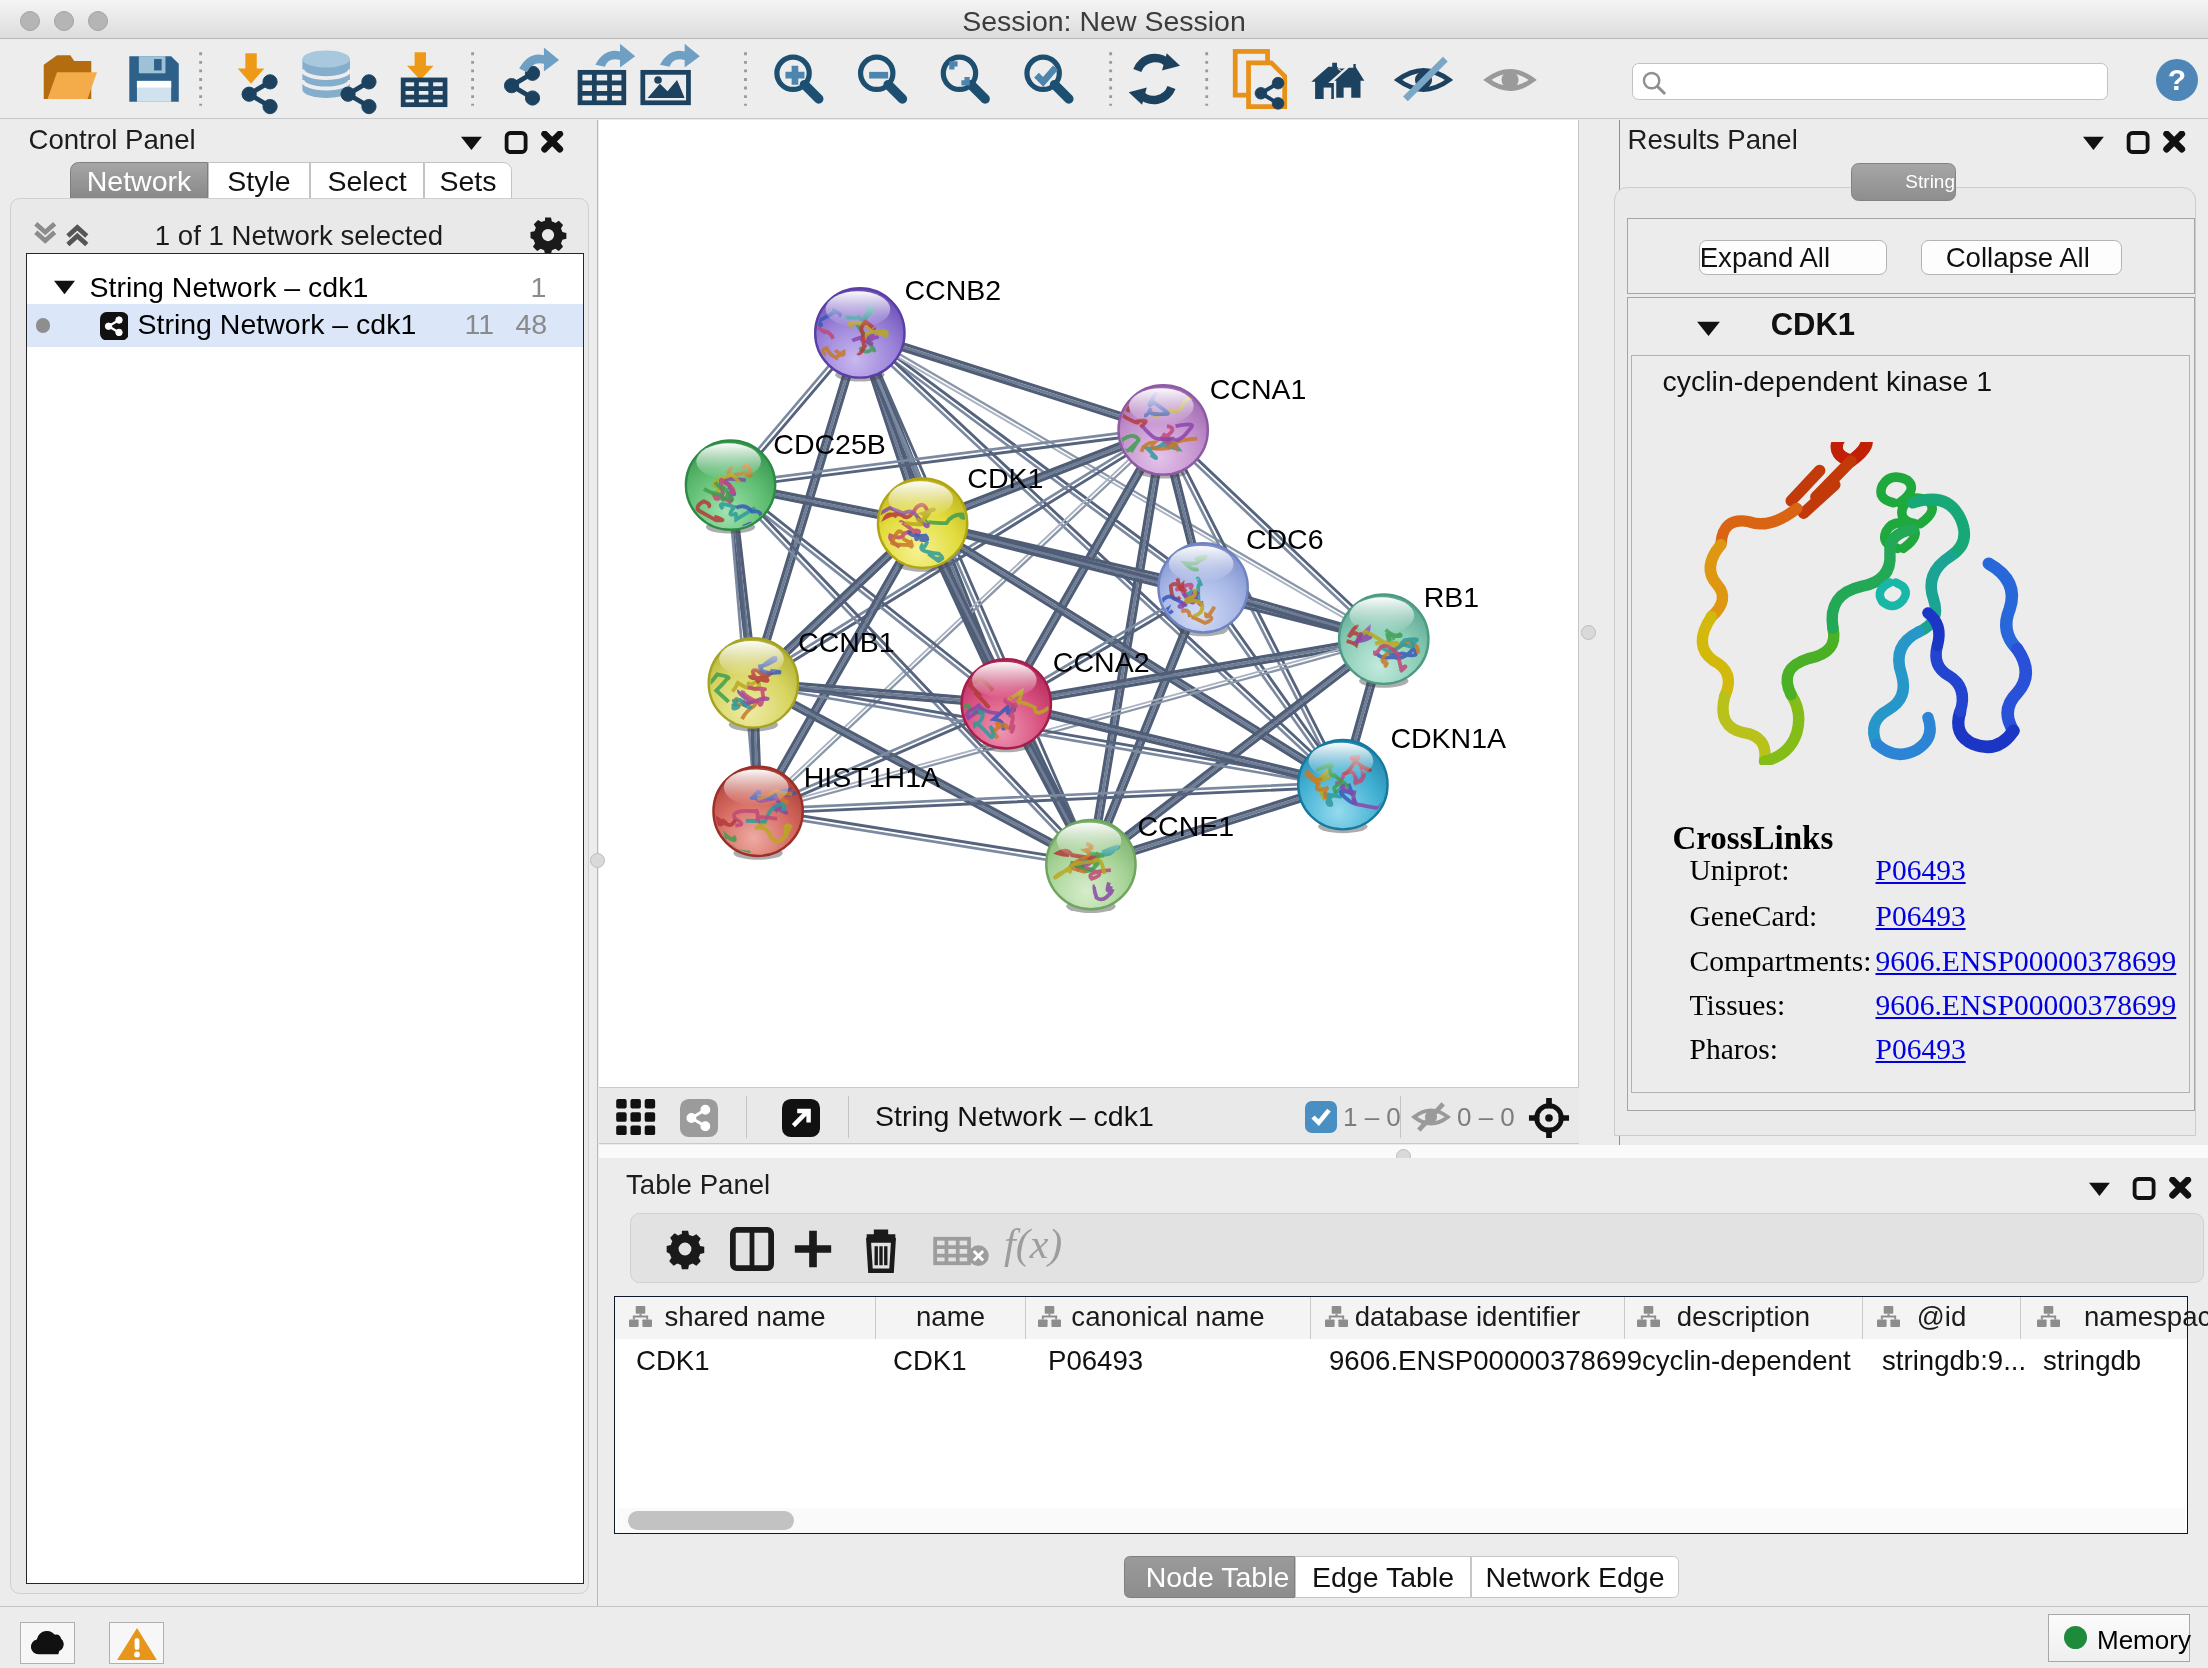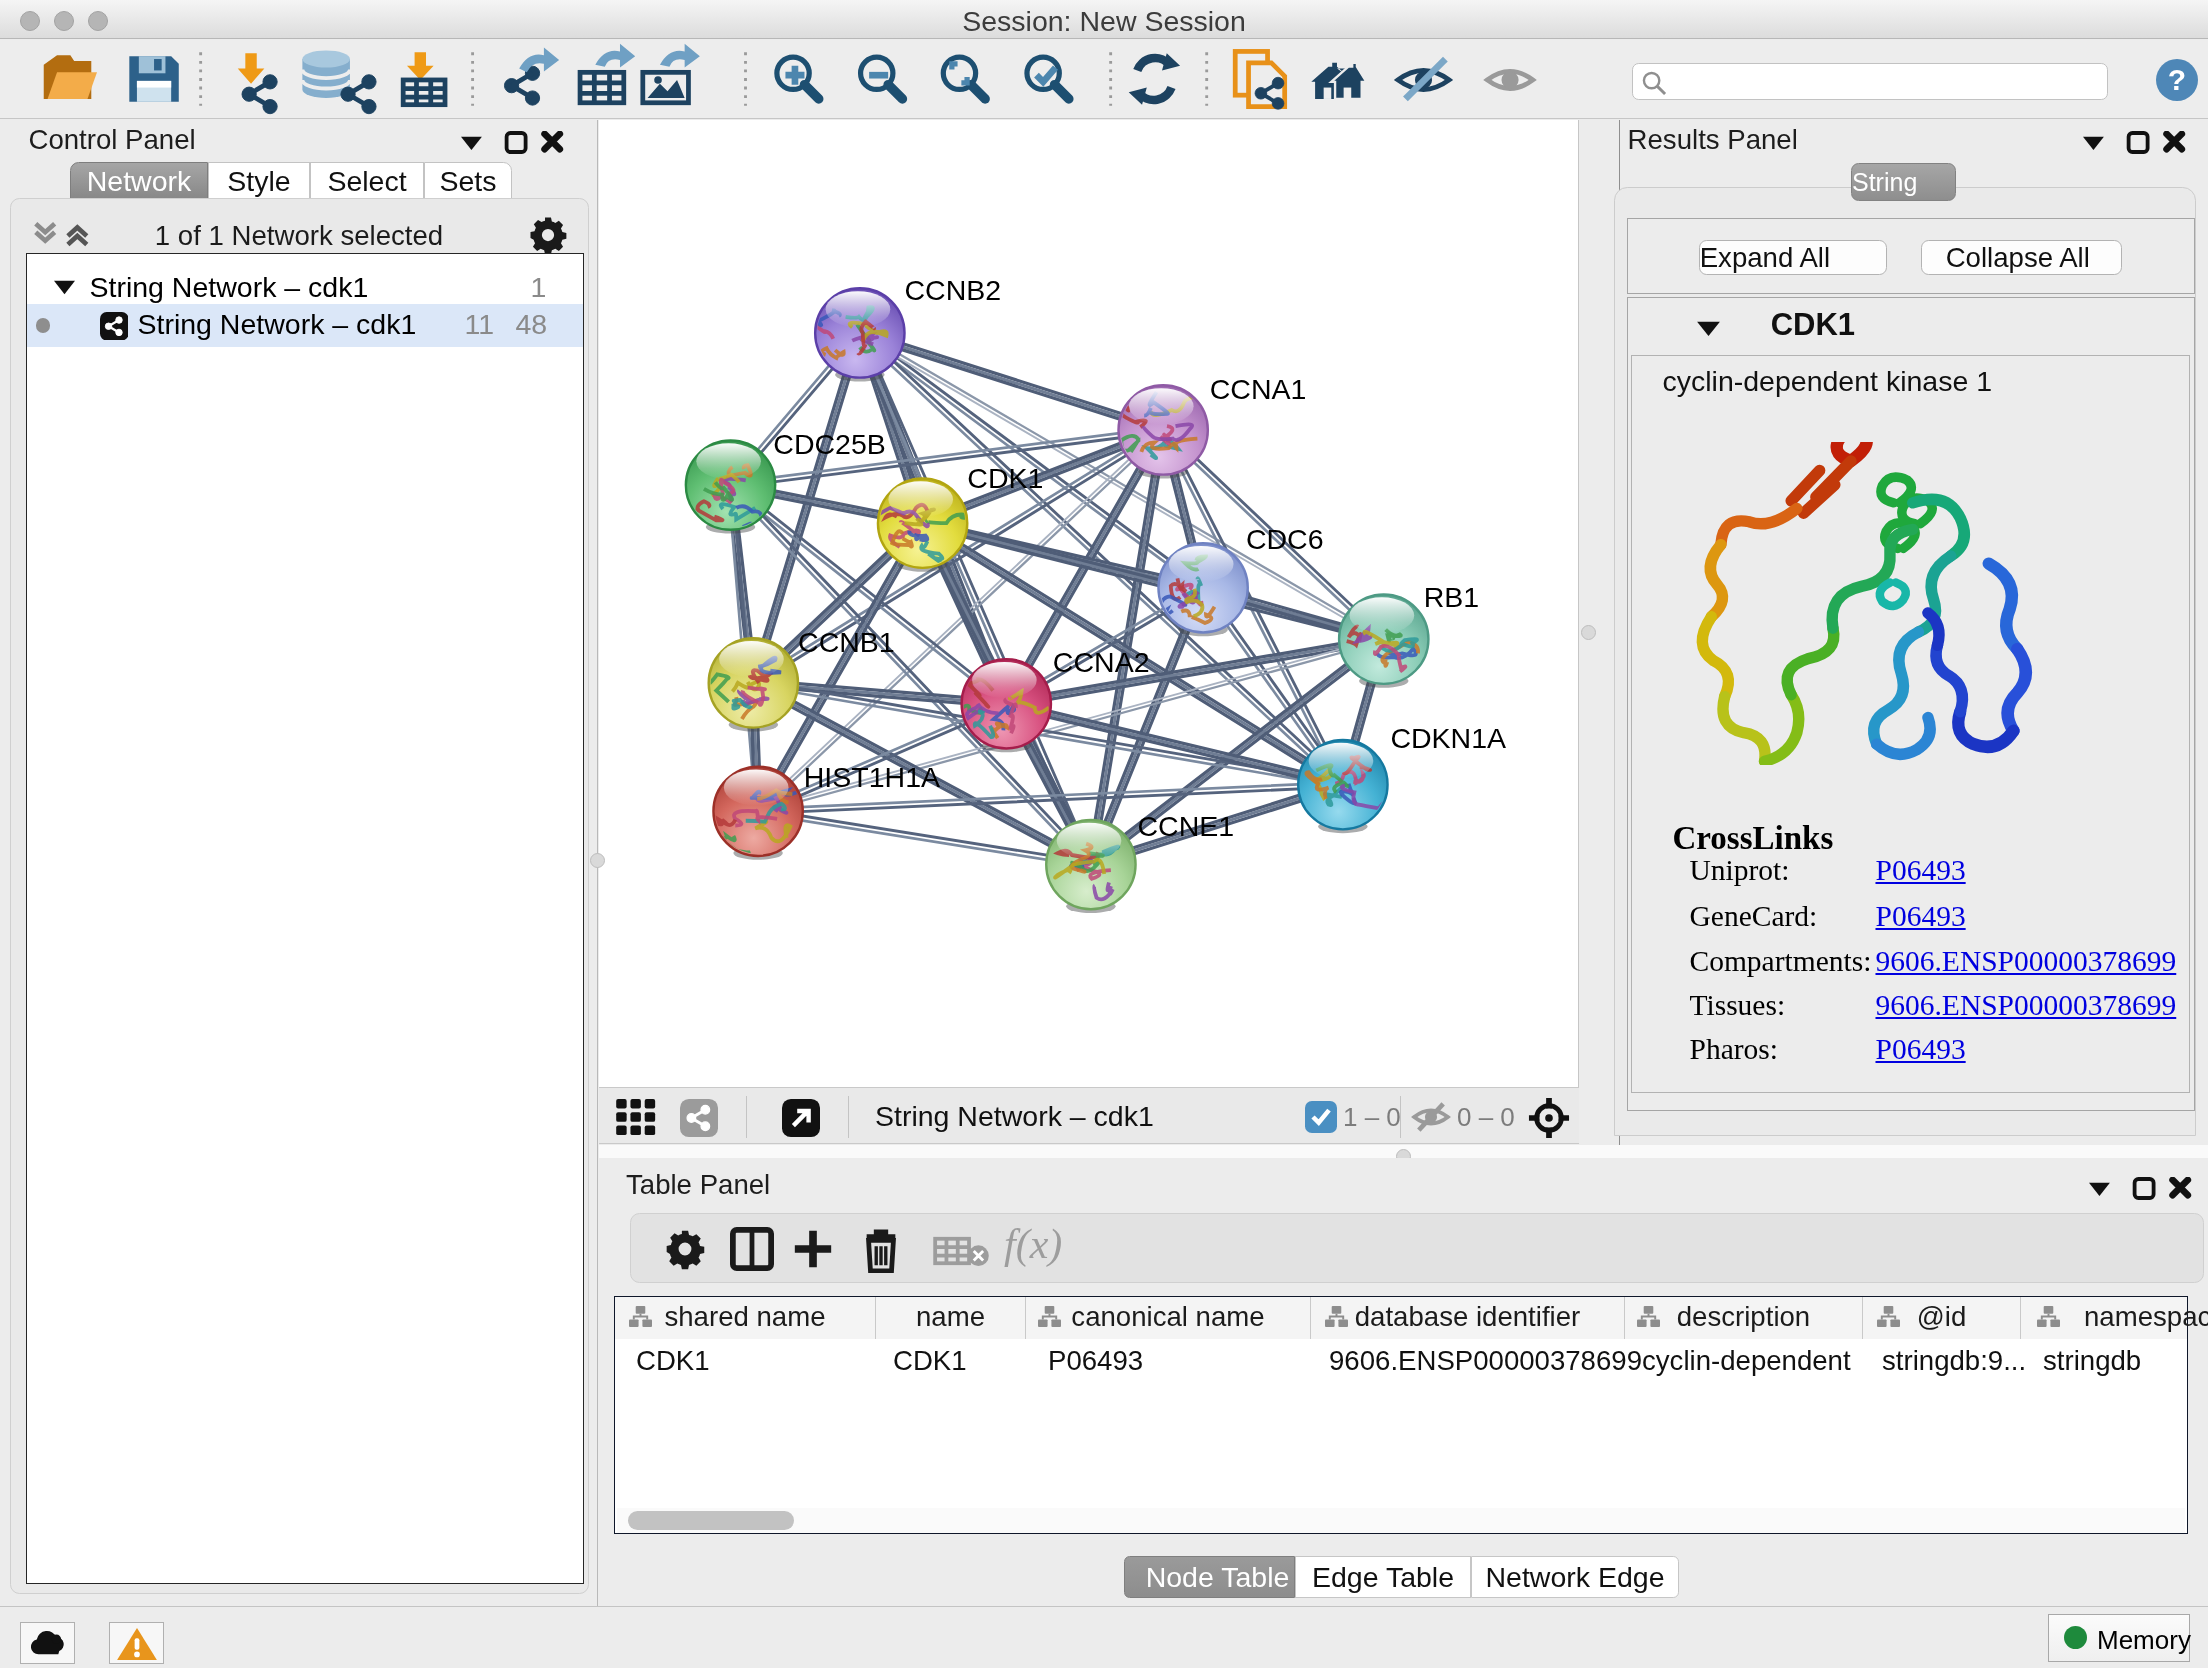--- a/index.html
+++ b/index.html
@@ -45,21 +45,21 @@
   border-top:1px solid #c9c9c9; border-bottom:1px solid #c9c9c9; }
 .ssep { position:absolute; top:7.6px; height:42px; width:0; border-left:1px solid #c4c4c4; }
 #rsplit { left:1579px; top:120px; width:40px; height:1025px; background:#ececec; }
 #hsplit { left:599px; top:1145px; width:1609px; height:13.3px; background:#fafafa; }
 
 
 #results { left:1619px; top:120px; width:590px; height:1025px; background:#ececec;
   border-left:1.9px solid #8f8f8f; }
 #stringtab { position:absolute; left:231px; top:43px; width:105px; height:38px;
   background:linear-gradient(#a6a6a6,#8e8e8e); border:1px solid #828282; border-radius:7.6px;
-  color:#fff; font-size:25px; text-align:left; line-height:36px; }
+  color:#fff; font-size:19px; text-align:right; line-height:36px; }
 #rpanel { position:absolute; left:-5.7px; top:67px; width:582px; height:949px;
   background:#eaeaea; border:1px solid #cccccc; border-radius:13.3px 13.3px 0 0; }
 .rbox { position:absolute; left:6.7px; width:568px; border:1px solid #a5a5a5; background:#ececec; }
 .btn { position:absolute; top:21px; height:35px; background:#fdfdfd; border:1px solid #b3b3b3;
   border-radius:7.6px; font-size:27.6px; text-align:left; line-height:33px; color:#111; }
 .clrow { position:absolute; left:0; width:100%; font-family:"Liberation Serif",serif; font-size:29.5px; }
 .cl1 { position:absolute; left:57px; color:#000; }
 .cl2 { position:absolute; left:243px; color:#0000e0; text-decoration:underline; }
 
 

